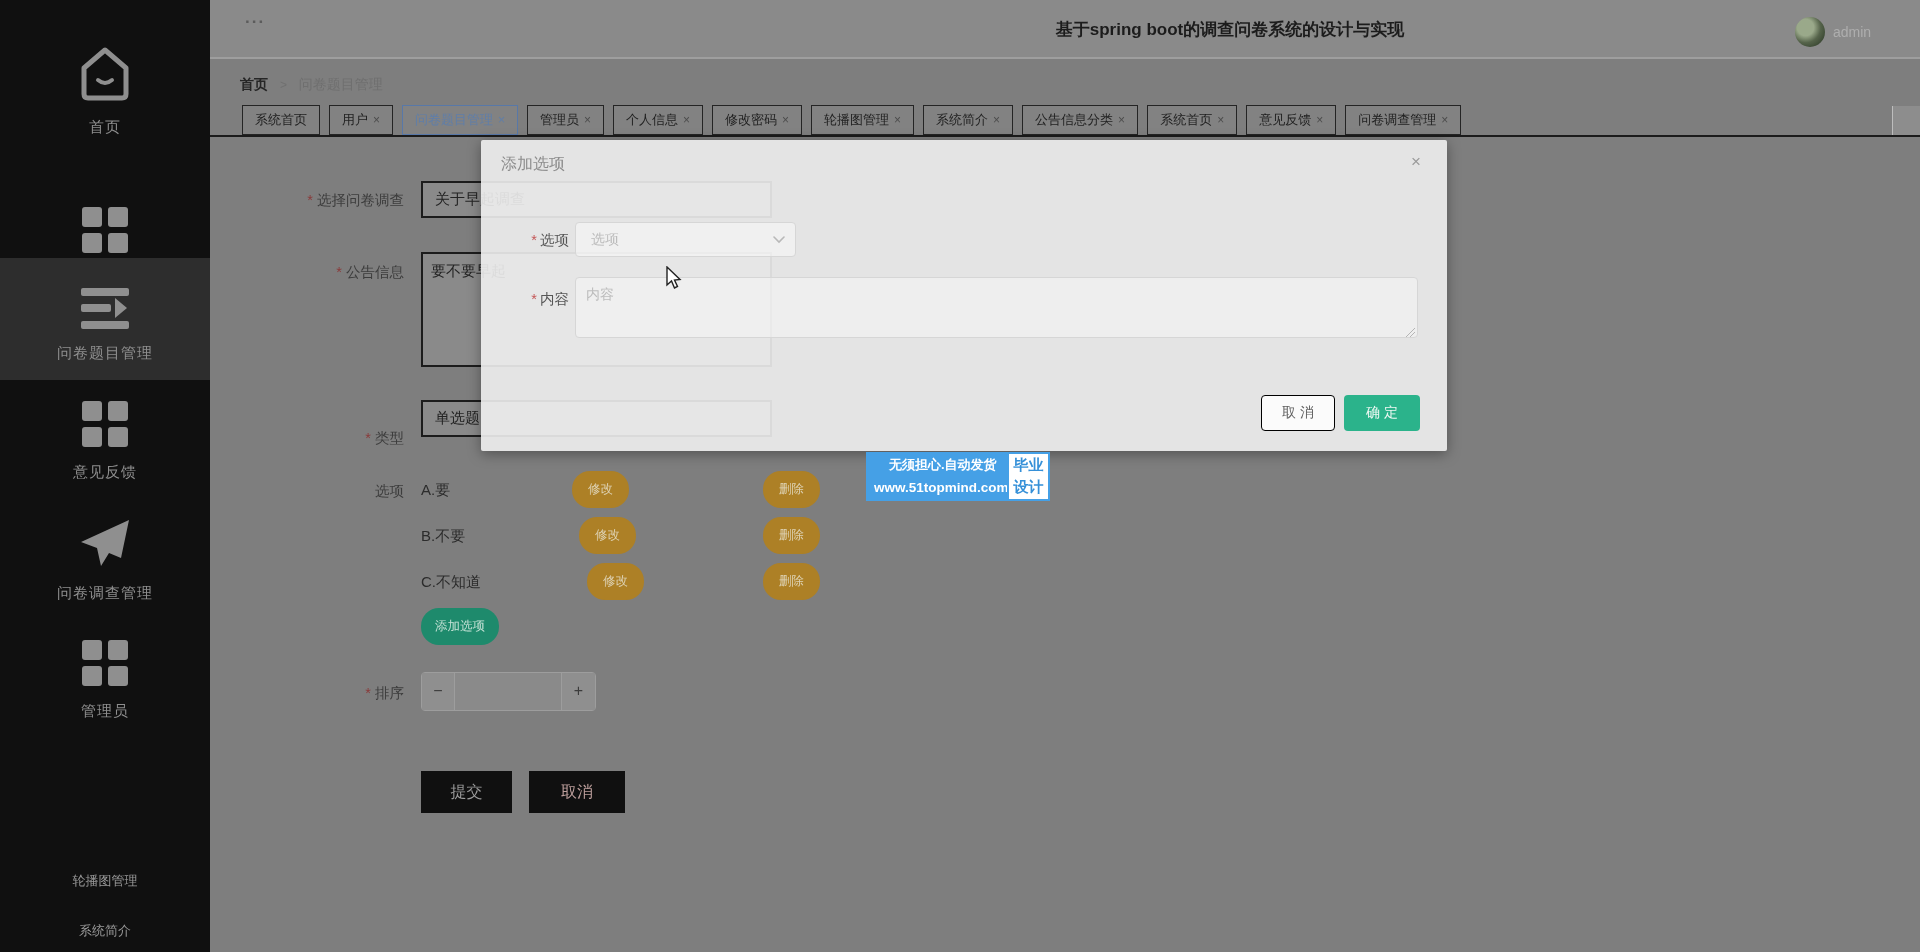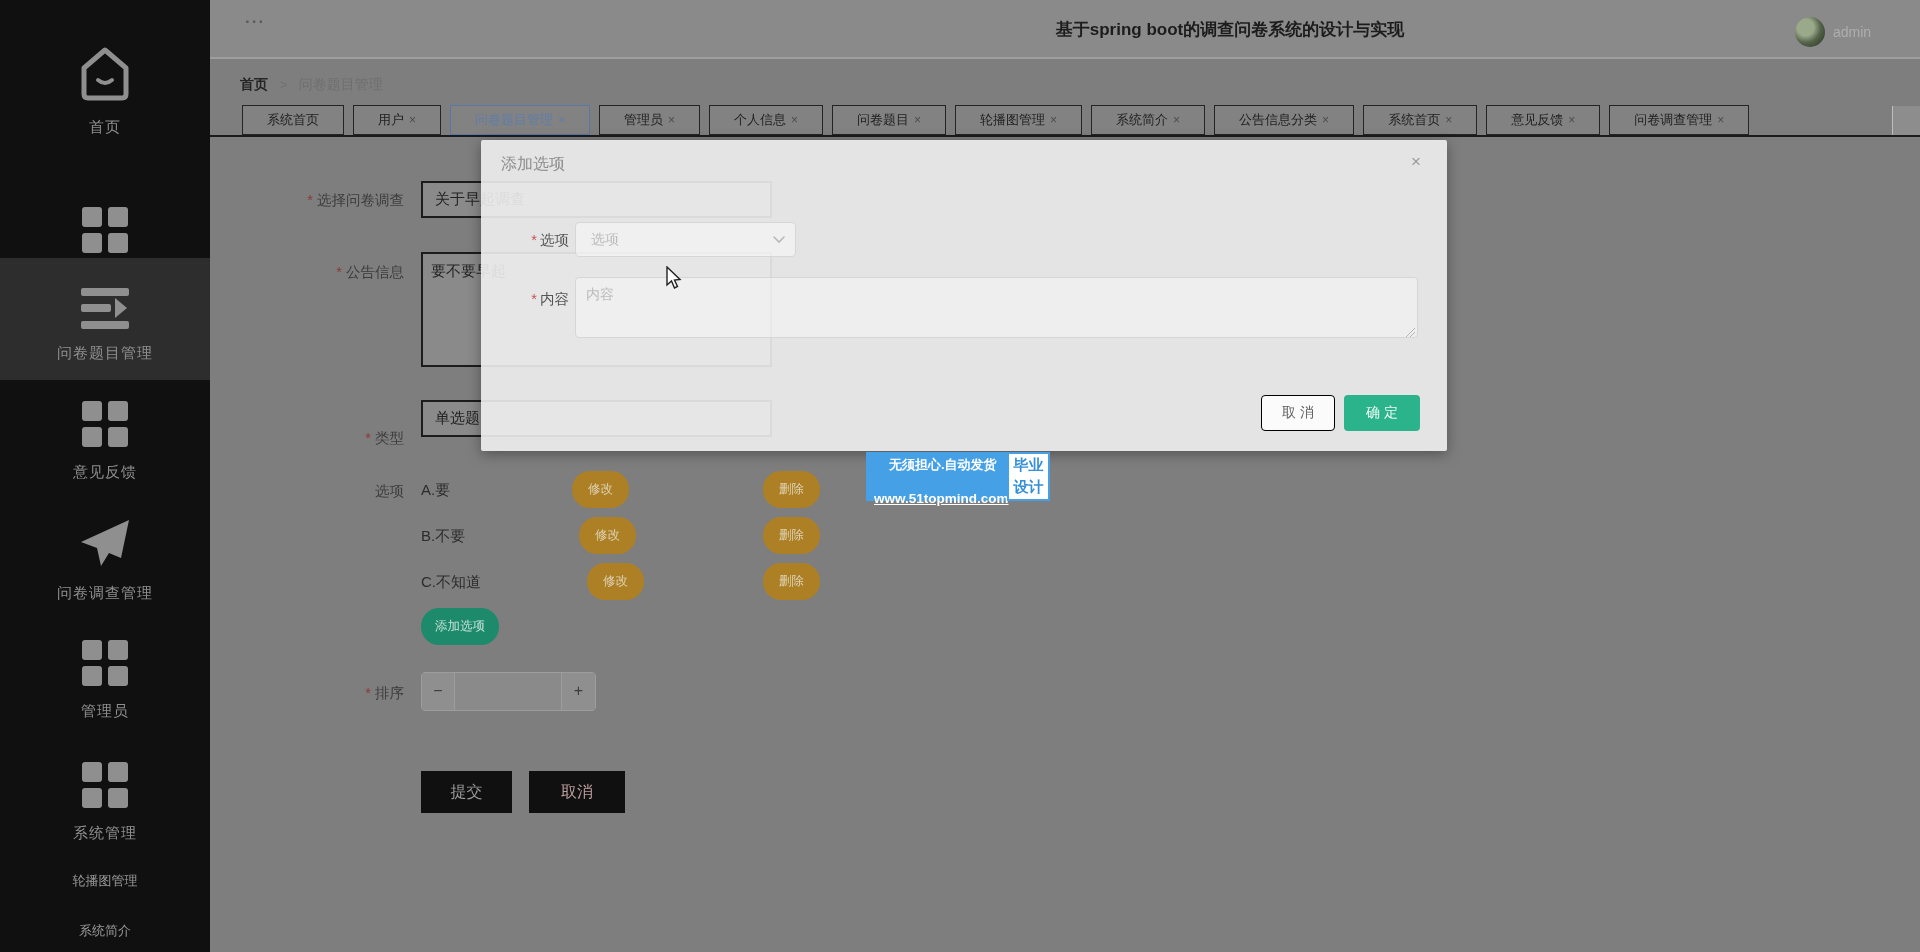--- a/index.html
+++ b/index.html
@@ -24,21 +24,21 @@
   .username { position:absolute; left:1623px; top:24px; font-size:14px; color:#aeaeae; }
 
   
   .breadcrumb { position:absolute; left:240px; top:76px; font-size:14px; z-index:4; }
   .bc-home { color:#262626; font-weight:bold; }
   .bc-sep { color:#707070; margin:0 8px; font-size:12px; }
   .bc-cur { color:#6f6f6f; }
 
   
   .tabbar { position:absolute; left:242px; top:105px; display:flex; gap:9px; z-index:4; }
-  .tab { height:30px; line-height:28px; padding:0 24px; border:1px solid #242424; font-size:13px; color:#1f1f1f; white-space:nowrap; background:rgba(255,255,255,0.03); cursor:default;text-align:center; }
+  .tab { height:30px; line-height:28px; padding:0 12px; border:1px solid #242424; font-size:13px; color:#1f1f1f; white-space:nowrap; background:rgba(255,255,255,0.03); cursor:default;text-align:center; }
   .tab .x { margin-left:5px; color:#4c4c4c; font-size:12px; }
   .tab.active { border-color:#5878a8; color:#5f7ea9; }
   .tab.active .x { color:#5f7ea9; }
   .tab-underline { position:absolute; left:210px; top:135px; width:1710px; height:2px; background:#1b1b1b; z-index:4; }
   .tab-end-nub { position:absolute; left:1892px; top:106px; width:28px; height:29px; background:#8d8d8d; border-left:1px solid #bdbdbd; z-index:4; }
 
   
   .form-label { position:absolute; font-size:14.5px; color:#3d3d3d; text-align:right; }
   .req-dim { color:#8a3a3a; margin-right:4px; }
   .dim-input { position:absolute; background:#8a8a8a; border:2px solid #1c1c1c; color:#232323; font-size:15px; padding:0 12px; font-family:inherit; }
@@ -66,21 +66,21 @@
   .m-textarea::placeholder { color:#bcbcbc; }
   .resize-grip { position:absolute; left:925px; top:188px; width:9px; height:9px;
      background:linear-gradient(135deg, transparent 0 45%, #b5b5b5 45% 52%, transparent 52% 70%, #b5b5b5 70% 77%, transparent 77%); }
   .m-btn-cancel { position:absolute; left:780px; top:255px; width:74px; height:36px; background:#fbfbfb; border:1px solid #000000; border-radius:4px; color:#5f5f5f; font-size:14px; font-family:inherit; cursor:pointer; }
   .m-btn-ok { position:absolute; left:863px; top:255px; width:76px; height:36px; background:#2bb38b; border:none; border-radius:4px; color:#eef8f3; font-size:14px; font-family:inherit; cursor:pointer; }
 
   
   .ad { position:absolute; left:866px; top:452px; height:49px; display:flex; z-index:30; }
   .ad-left { width:141px; background:#45a0e6; color:#ffffff; padding:4px 6px 2px 8px; }
   .ad-line1 { font-size:13px; font-weight:bold; white-space:nowrap;margin-left:15px; }
-  .ad-line2 { font-size:13.5px; font-weight:bold; text-decoration:underline; white-space:nowrap; margin-top:17px; }
+  .ad-line2 { font-size:13.5px; font-weight:bold; white-space:nowrap; margin-top:6px; }
   .ad-badge { width:43px; background:#ffffff; border:2px solid #45a0e6; color:#3590d8; font-size:15px; font-weight:bold; text-align:center; line-height:22px; }
 
   .cursor { position:absolute; left:665px; top:266px; z-index:40; }
 </style>
 </head>
 <body>
 
 <div id="stage">
 
   <nav class="sidebar">
@@ -133,29 +133,20 @@
     <div class="side-item" style="top:638px;">
       <svg class="icon" width="50" height="50" viewBox="0 0 50 50">
         <rect x="2" y="2" width="20" height="20" rx="3" fill="#8f8f8f"></rect>
           <rect x="28" y="2" width="20" height="20" rx="3" fill="#8f8f8f"></rect>
         <rect x="2" y="28" width="20" height="20" rx="3" fill="#8f8f8f"></rect>
           <rect x="28" y="28" width="20" height="20" rx="3" fill="#8f8f8f"></rect>
       </svg>
       <span class="lbl">管理员</span>
     </div>
 
-    <div class="side-item" style="top:760px;">
-      <svg class="icon" width="50" height="50" viewBox="0 0 50 50">
-        <rect x="2" y="2" width="20" height="20" rx="3" fill="#8f8f8f"></rect>
-          <rect x="28" y="2" width="20" height="20" rx="3" fill="#8f8f8f"></rect>
-        <rect x="2" y="28" width="20" height="20" rx="3" fill="#8f8f8f"></rect>
-          <rect x="28" y="28" width="20" height="20" rx="3" fill="#8f8f8f"></rect>
-      </svg>
-      <span class="lbl">系统管理</span>
-    </div>
 
     <div class="side-sub" style="top:872px;">轮播图管理</div>
     <div class="side-sub" style="top:922px;">系统简介</div>
   </nav>
 
   <header class="header">
     <span class="header-dots">...</span>
     <div class="header-title">基于spring boot的调查问卷系统的设计与实现</div>
     <div class="avatar"></div>
     <span class="username">admin</span>
@@ -166,21 +157,21 @@
     <span class="bc-sep">&gt;</span>
     <span class="bc-cur">问卷题目管理</span>
   </div>
 
   <div class="tabbar">
     <div class="tab"><span>系统首页</span></div>
     <div class="tab"><span>用户</span><span class="x">×</span></div>
     <div class="tab active"><span>问卷题目管理</span><span class="x">×</span></div>
     <div class="tab"><span>管理员</span><span class="x">×</span></div>
     <div class="tab"><span>个人信息</span><span class="x">×</span></div>
-    <div class="tab"><span>问卷题目</span><span class="x">×</span></div>
+    <div class="tab"><span>修改密码</span><span class="x">×</span></div>
     <div class="tab"><span>轮播图管理</span><span class="x">×</span></div>
     <div class="tab"><span>系统简介</span><span class="x">×</span></div>
     <div class="tab"><span>公告信息分类</span><span class="x">×</span></div>
     <div class="tab"><span>系统首页</span><span class="x">×</span></div>
     <div class="tab"><span>意见反馈</span><span class="x">×</span></div>
     <div class="tab"><span>问卷调查管理</span><span class="x">×</span></div>
   </div>
   <div class="tab-underline"></div>
   <div class="tab-end-nub"></div>
 

